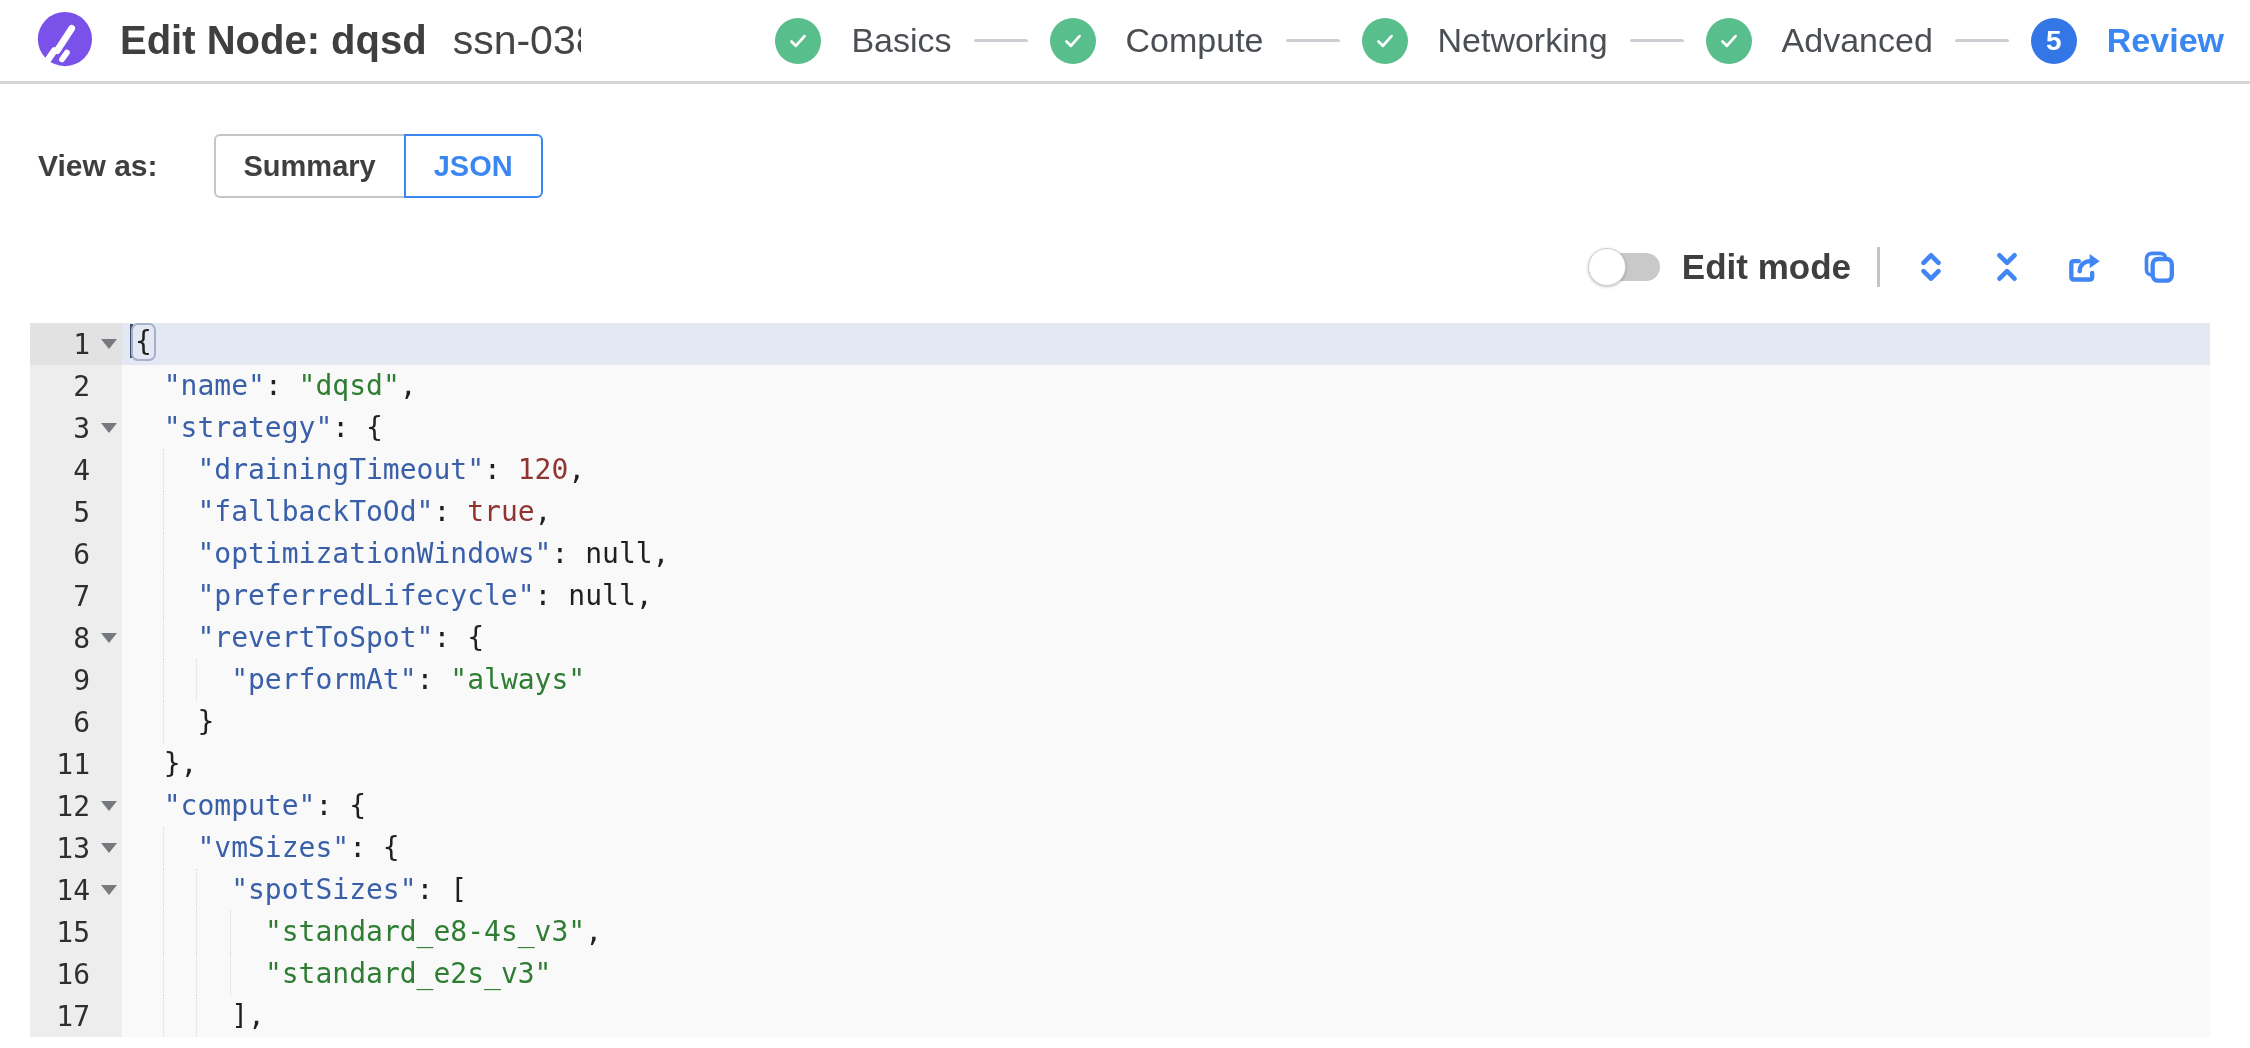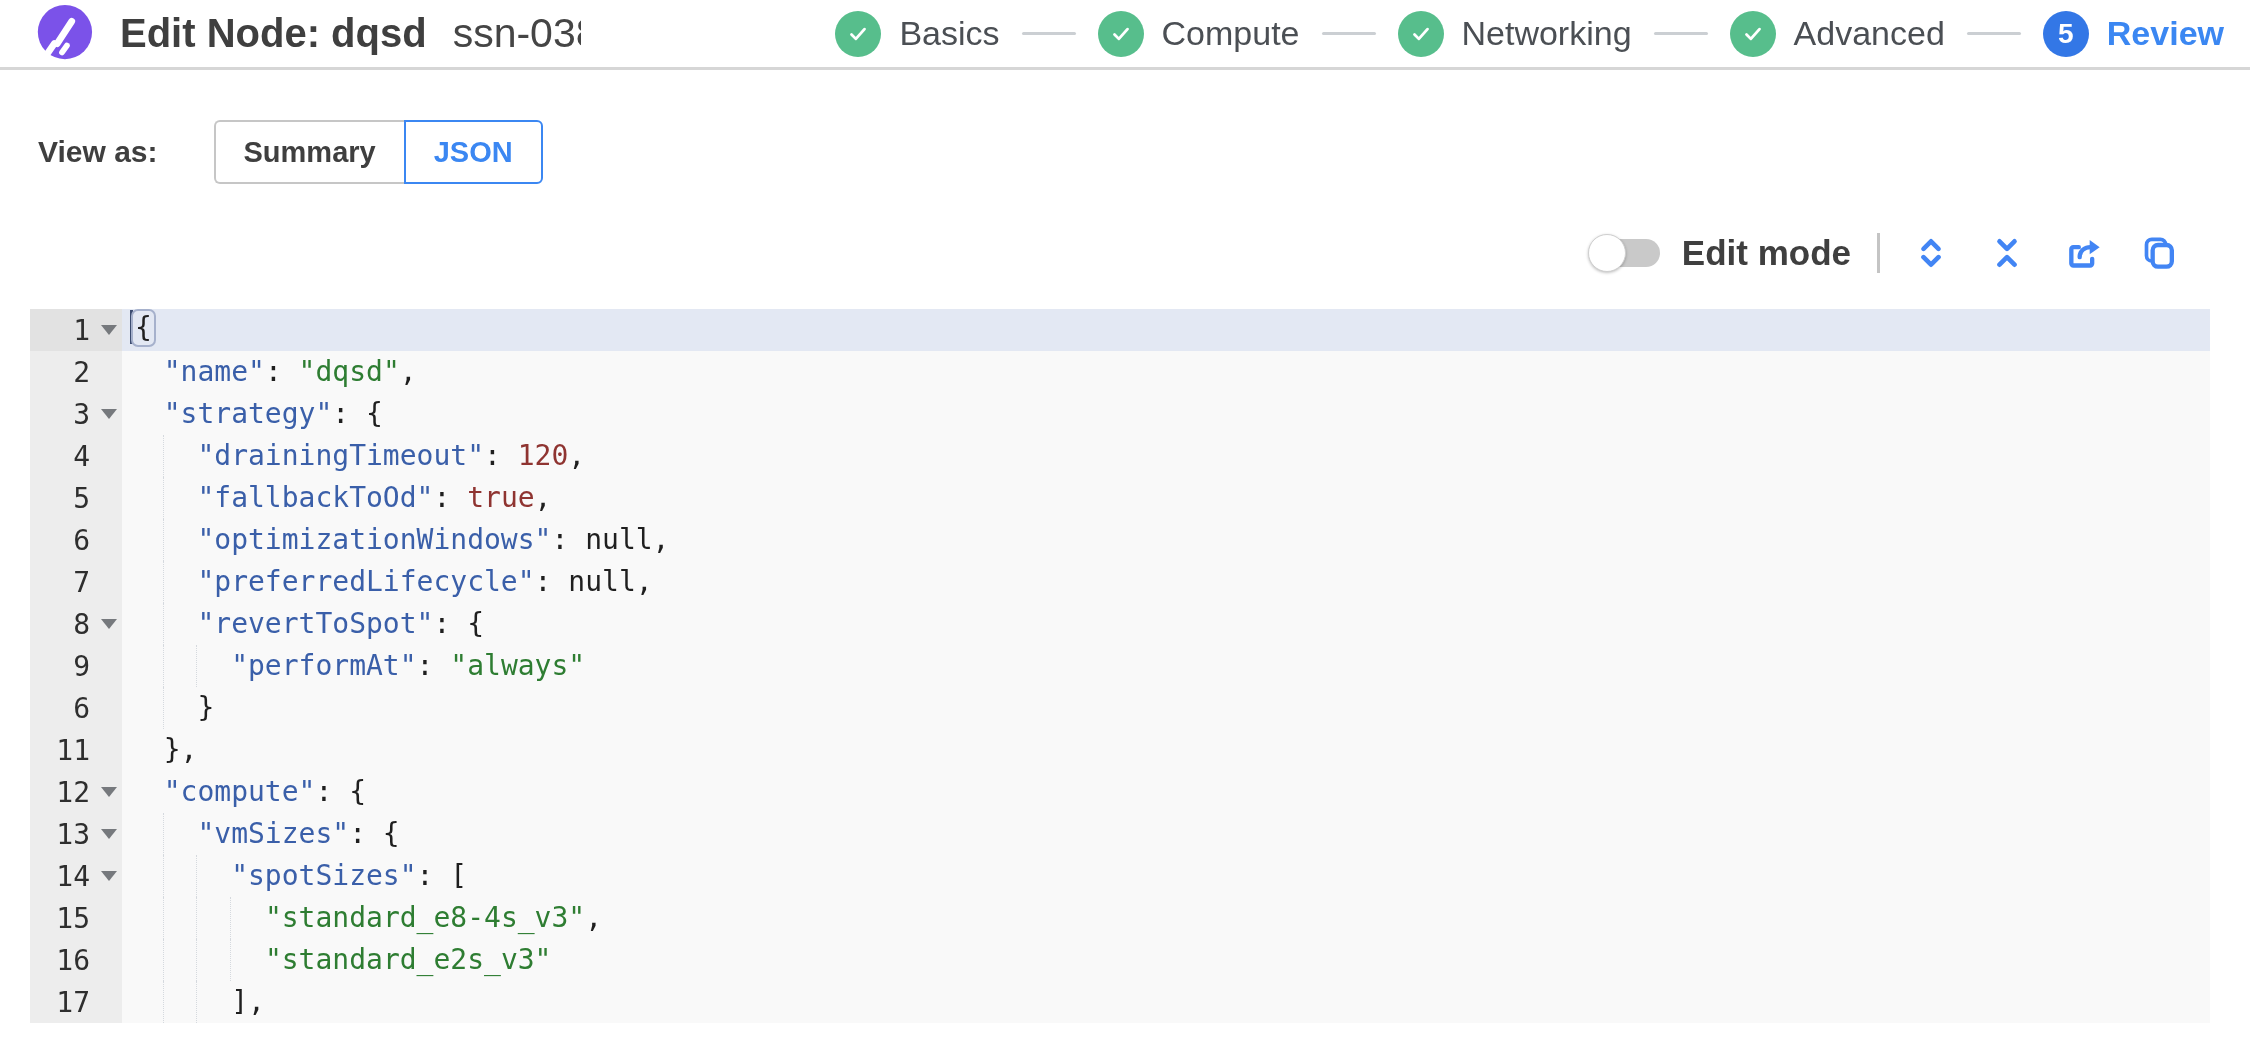--- a/index.html
+++ b/index.html
@@ -1,32 +1,32 @@
 <!DOCTYPE html>
 <html><head>
 <meta charset="utf-8">
 <style>
   * { margin:0; padding:0; box-sizing:border-box; }
   html,body { width:2250px; height:1048px; overflow:hidden; background:#fff;
               font-family:"Liberation Sans", sans-serif; }
 
   
-  .header { height:70px; display:flex; align-items:center; padding-left:32px;
+  .header { height:84px; display:flex; align-items:center; padding-left:32px;
             border-bottom:3px solid #D6D6D6; }
   .logo { width:62px; height:62px; flex:none; }
   .page-title { font-size:40px; font-weight:700; color:#3F3F3F; margin-left:26px; white-space:nowrap; }
   .page-subtitle { font-size:41px; color:#454545; margin-left:26px; width:128px;
                    overflow:hidden; white-space:nowrap; flex:none; }
   .stepper { margin-left:auto; display:flex; align-items:center; padding-right:26px; }
   .step { display:flex; align-items:center; }
   .step-circle { width:46px; height:46px; border-radius:50%; display:flex; align-items:center;
                  justify-content:center; color:#fff; font-size:28px; font-weight:700; flex:none; }
   .step.done .step-circle { background:#57BE8C; }
   .step.active .step-circle { background:#3377E6; }
-  .step-label { font-size:34px; color:#4B4F54; margin-left:18px; white-space:nowrap; }
+  .step-label { font-size:34px; color:#4B4F54; margin-left:30px; white-space:nowrap; }
   .step.active .step-label { color:#3B87F2; font-weight:700; }
   .connector { width:54px; height:3px; background:#CBCFD3; border-radius:2px; margin:0 22px; }
 
   
   .viewas-row { display:flex; align-items:center; margin:58px 0 0 38px; height:48px; }
   .viewas-label { font-size:30px; font-weight:700; color:#3F3F3F; }
   .seg-group { display:flex; margin-left:56px; }
   .seg { min-width:138px; height:64px; padding:0 28px; background:#fff; display:flex;
          align-items:center; justify-content:center; font-family:"Liberation Sans",sans-serif;
          font-size:29px; font-weight:700; color:#3F3F3F;

